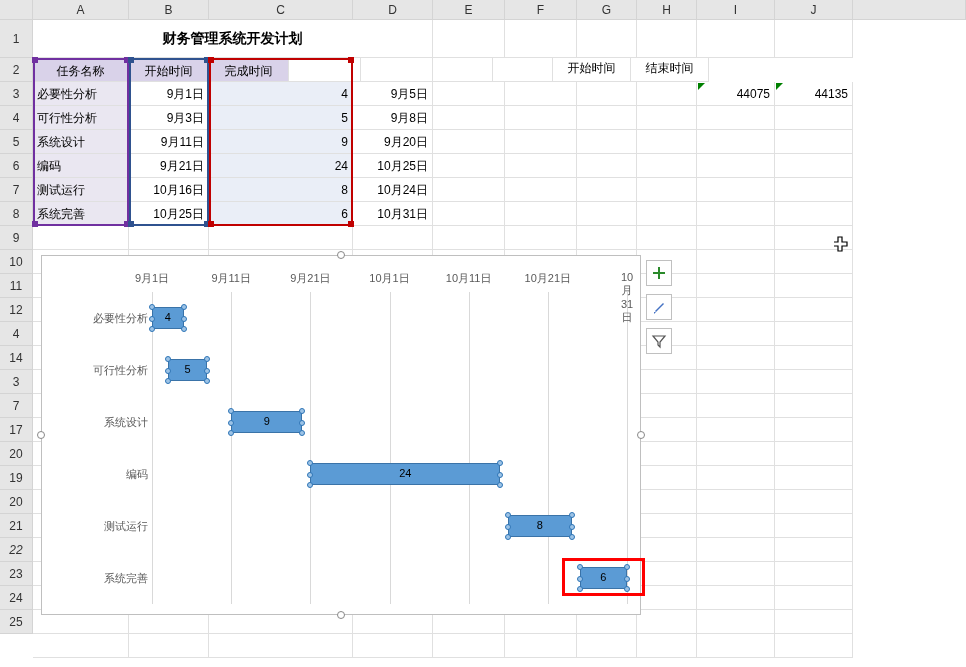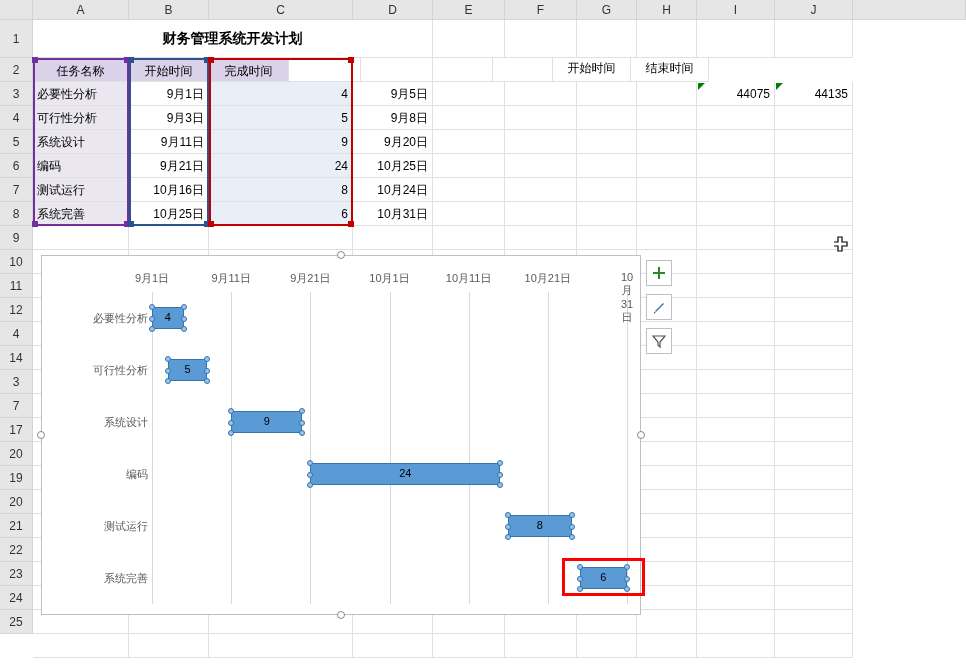--- a/index.html
+++ b/index.html
@@ -93,21 +93,21 @@
       <div class="rh" style="height: 24px; line-height: 24px;">12</div>
       <div class="rh" style="height: 24px; line-height: 24px;">4</div>
       <div class="rh" style="height: 24px; line-height: 24px;">14</div>
       <div class="rh" style="height: 24px; line-height: 24px;">3</div>
       <div class="rh" style="height: 24px; line-height: 24px;">7</div>
       <div class="rh" style="height: 24px; line-height: 24px;">17</div>
       <div class="rh" style="height: 24px; line-height: 24px;">20</div>
       <div class="rh" style="height: 24px; line-height: 24px; text-align: center;">19</div>
       <div class="rh" style="height: 24px; line-height: 24px;">20</div>
       <div class="rh" style="height: 24px; line-height: 24px;">21</div>
-      <div class="rh" style="height: 24px; line-height: 24px;">22</div>
+      <div class="rh" style="height: 24px; line-height: 24px; font-style: italic;">22</div>
       <div class="rh" style="height: 24px; line-height: 24px;">23</div>
       <div class="rh" style="height: 24px; line-height: 24px;">24</div>
       <div class="rh" style="height: 24px; line-height: 24px;">25</div>
       <div class="rh" style="height: 24px; line-height: 24px; margin-top: 44px;">26</div>
     </div>
   <div class="grid" id="grid">
 
     <div class="row">
       <div class="cell center" style="height: 38px; line-height: 32px; font-size: 14px; font-weight: bold; width: 400px;" id="r1c1">财务管理系统开发计划</div>
       <div id="r1rest" style="display: flex;">

